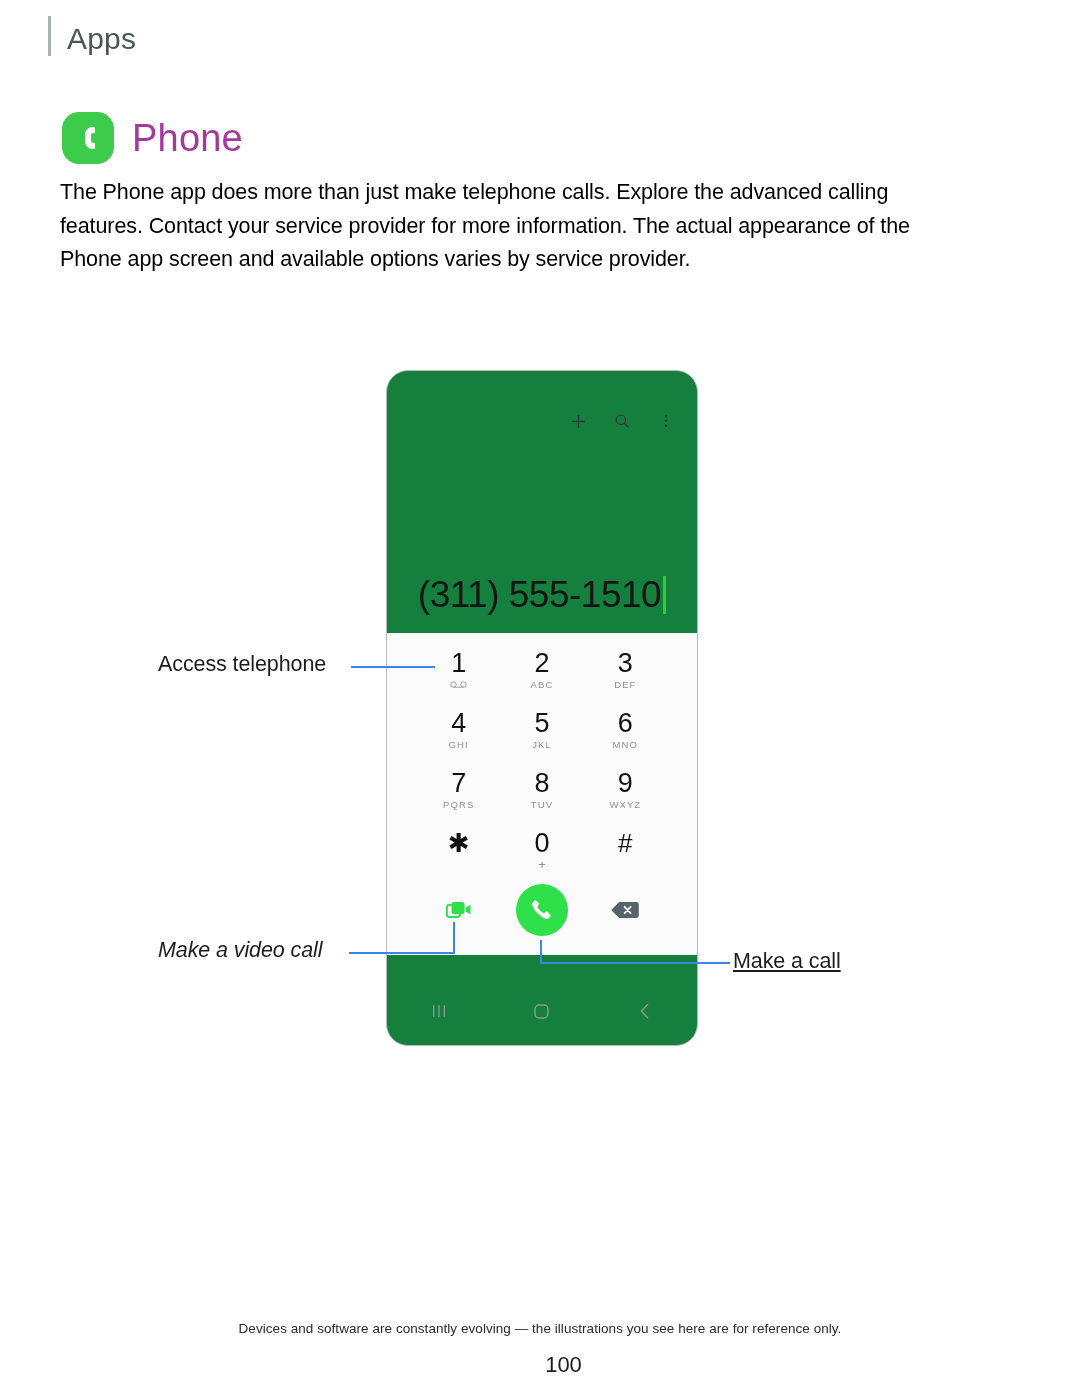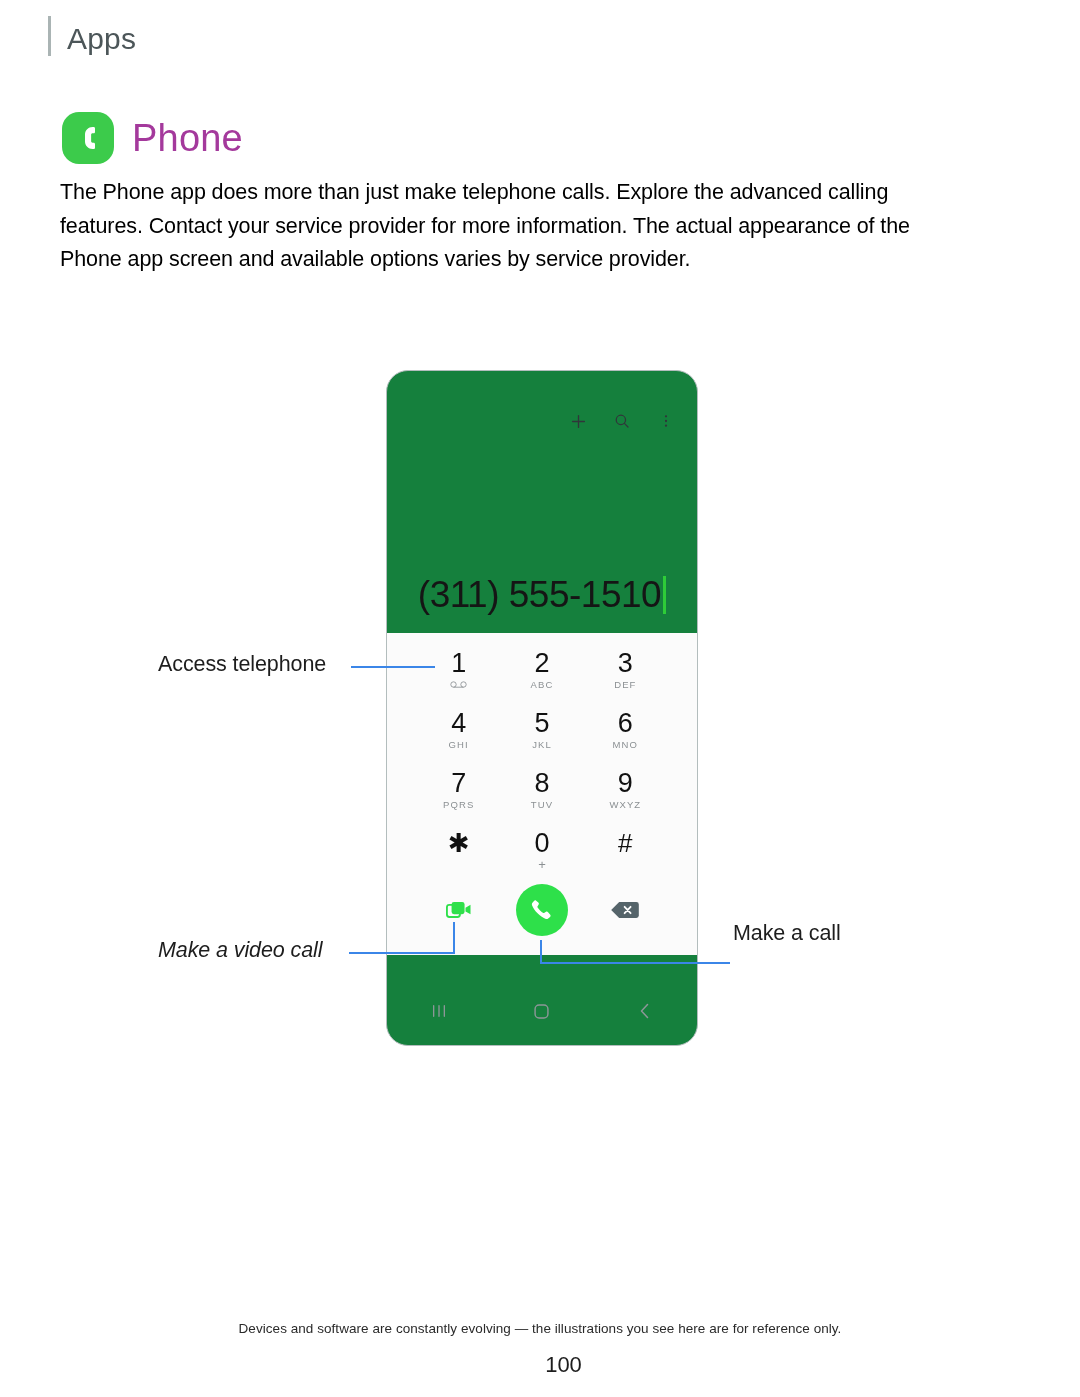--- a/index.html
+++ b/index.html
@@ -257,21 +257,21 @@
   
   #callout-voicemail-label { left: 158px; top: 652px; }
   #leader-voicemail { left: 351px; top: 666px; width: 84px; }
 
   
   #callout-video-label { left: 158px; top: 938px; font-style: italic; }
   #leader-video-h { left: 349px; top: 952px; width: 106px; }
   #leader-video-v { left: 453px; top: 922px; height: 32px; }
 
   
-  #callout-call-label { left: 733px; top: 921px; }
+  #callout-call-label { left: 733px; top: 949px; text-decoration: underline; }
   #leader-call-v { left: 540px; top: 940px; height: 24px; }
   #leader-call-h { left: 540px; top: 962px; width: 190px; }
 
   
   .footer-note {
     position: absolute;
     left: 0; right: 0;
     top: 1321px;
     text-align: center;
     font-size: 13.5px;

